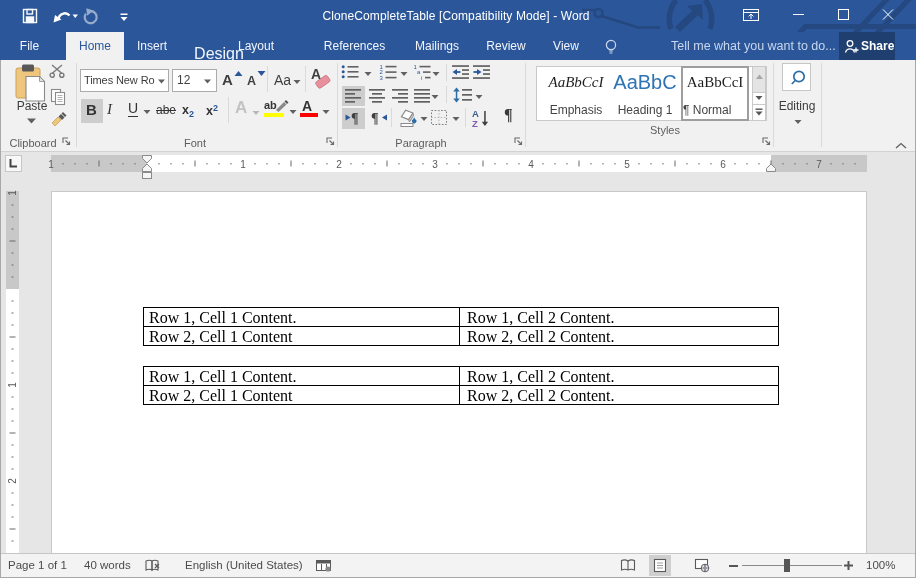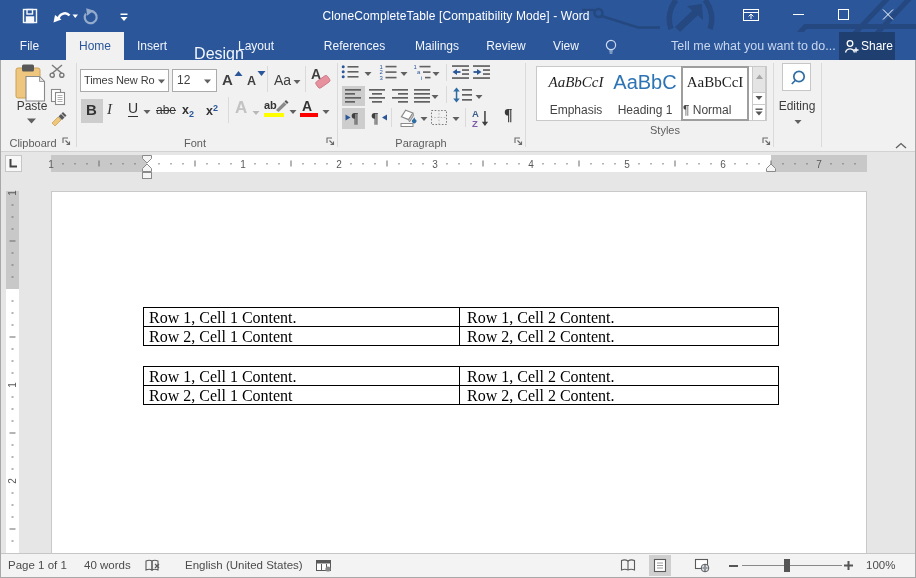--- a/index.html
+++ b/index.html
@@ -84,21 +84,21 @@
   </svg>
 <div class="abs" style="left:623px;top:32px;height:28px;line-height:28px;font-size:12.5px;color:#c8d6ee;margin-left:48px;">Tell me what you want to do...</div>
 <div class="abs" style="left:839px;top:32px;width:56px;height:28px;background:#1e3f70;"></div>
 <svg class="abs" style="left:843px;top:38px;" width="18" height="18">
 <g stroke="#ffffff" stroke-width="1.3" fill="none">
 <circle cx="7" cy="5.5" r="2.8"></circle>
 <path d="M2.5 14.5 a4.7 5 0 0 1 9 0"></path>
 <path d="M13 9.5 l0 5 M10.5 12 l5 0"></path>
 </g>
   </svg>
-<div class="abs" style="left:861px;top:32px;height:36px;line-height:28px;font-size:12px;color:#ffffff;">Share</div>
+<div class="abs" style="left:861px;top:32px;height:36px;line-height:28px;font-size:12px;color:#ffffff;font-weight:bold;">Share</div>
 <div class="abs" style="left:0;top:60px;width:916px;height:92px;background:#f1f1f1;border-bottom:1px solid #d2d2d2;box-sizing:border-box;"></div>
 <div class="abs" style="left:75.5px;top:63px;width:1px;height:84px;background:#dadada;"></div>
 <div class="abs" style="left:336.5px;top:63px;width:1px;height:84px;background:#dadada;"></div>
 <div class="abs" style="left:524.5px;top:63px;width:1px;height:84px;background:#dadada;"></div>
 <div class="abs" style="left:772.5px;top:63px;width:1px;height:84px;background:#dadada;"></div>
 <div class="abs" style="left:820.5px;top:63px;width:1px;height:84px;background:#dadada;"></div>
 <svg class="abs" style="left:12px;top:64px;" width="60" height="62">
 <g>
  <rect x="4" y="4" width="24" height="30" rx="2" fill="#efc67d" stroke="#caa258" stroke-width="1"></rect>
  <rect x="10" y="0.5" width="12" height="7" rx="1.5" fill="#585858"></rect>

